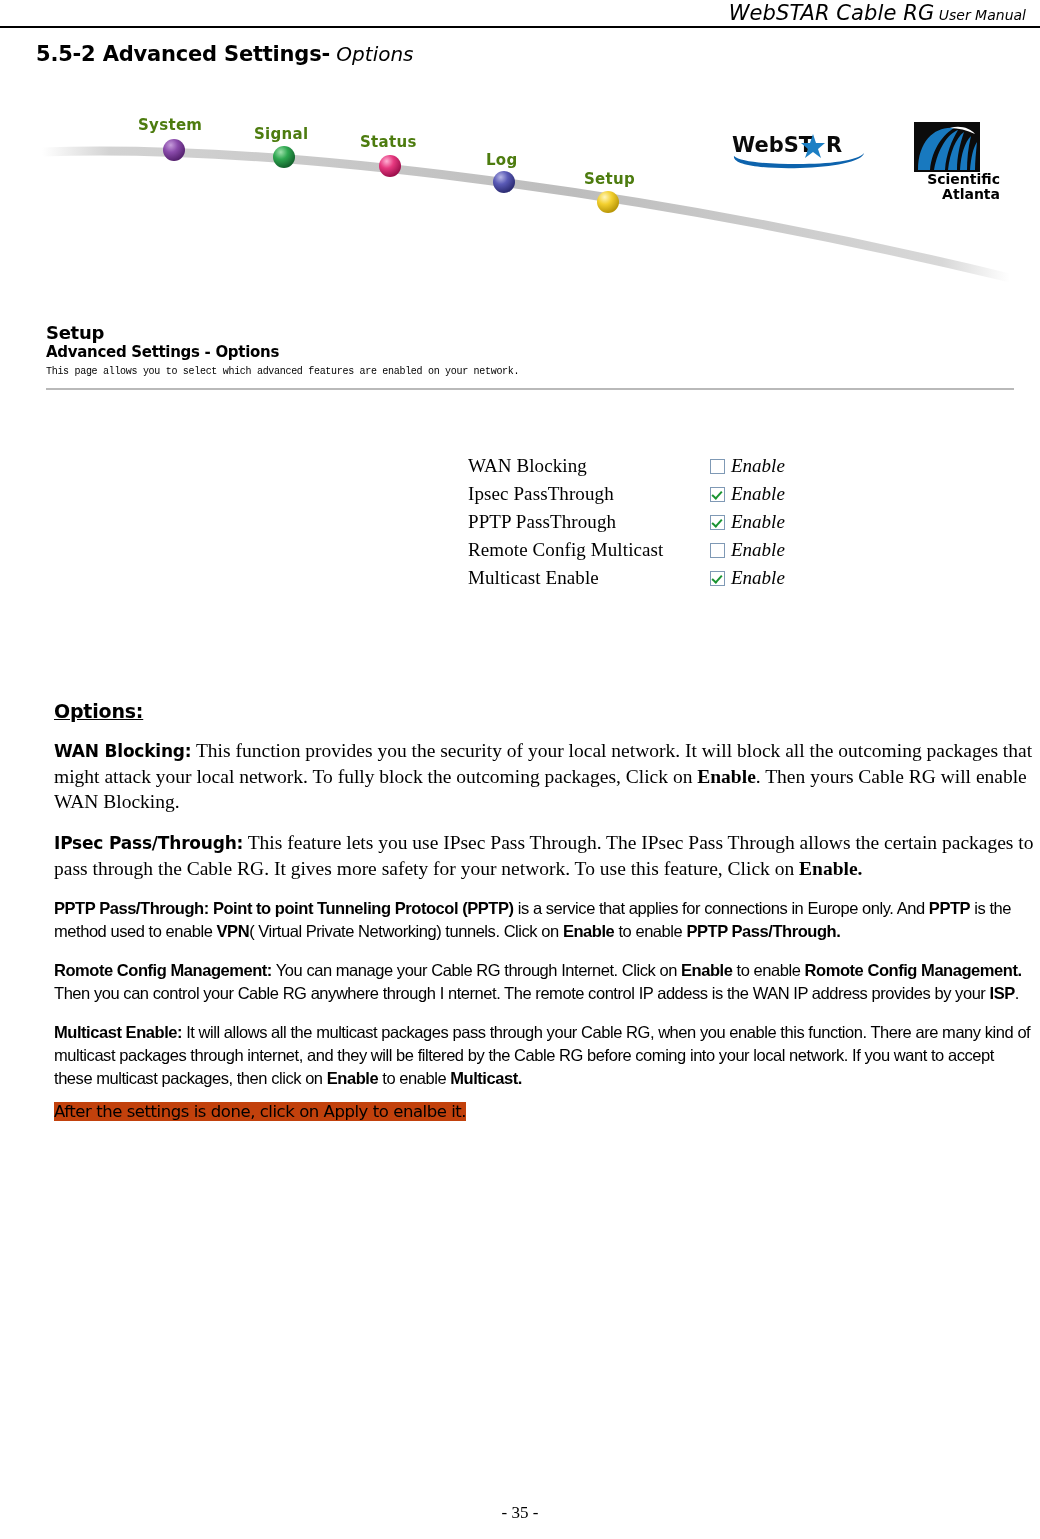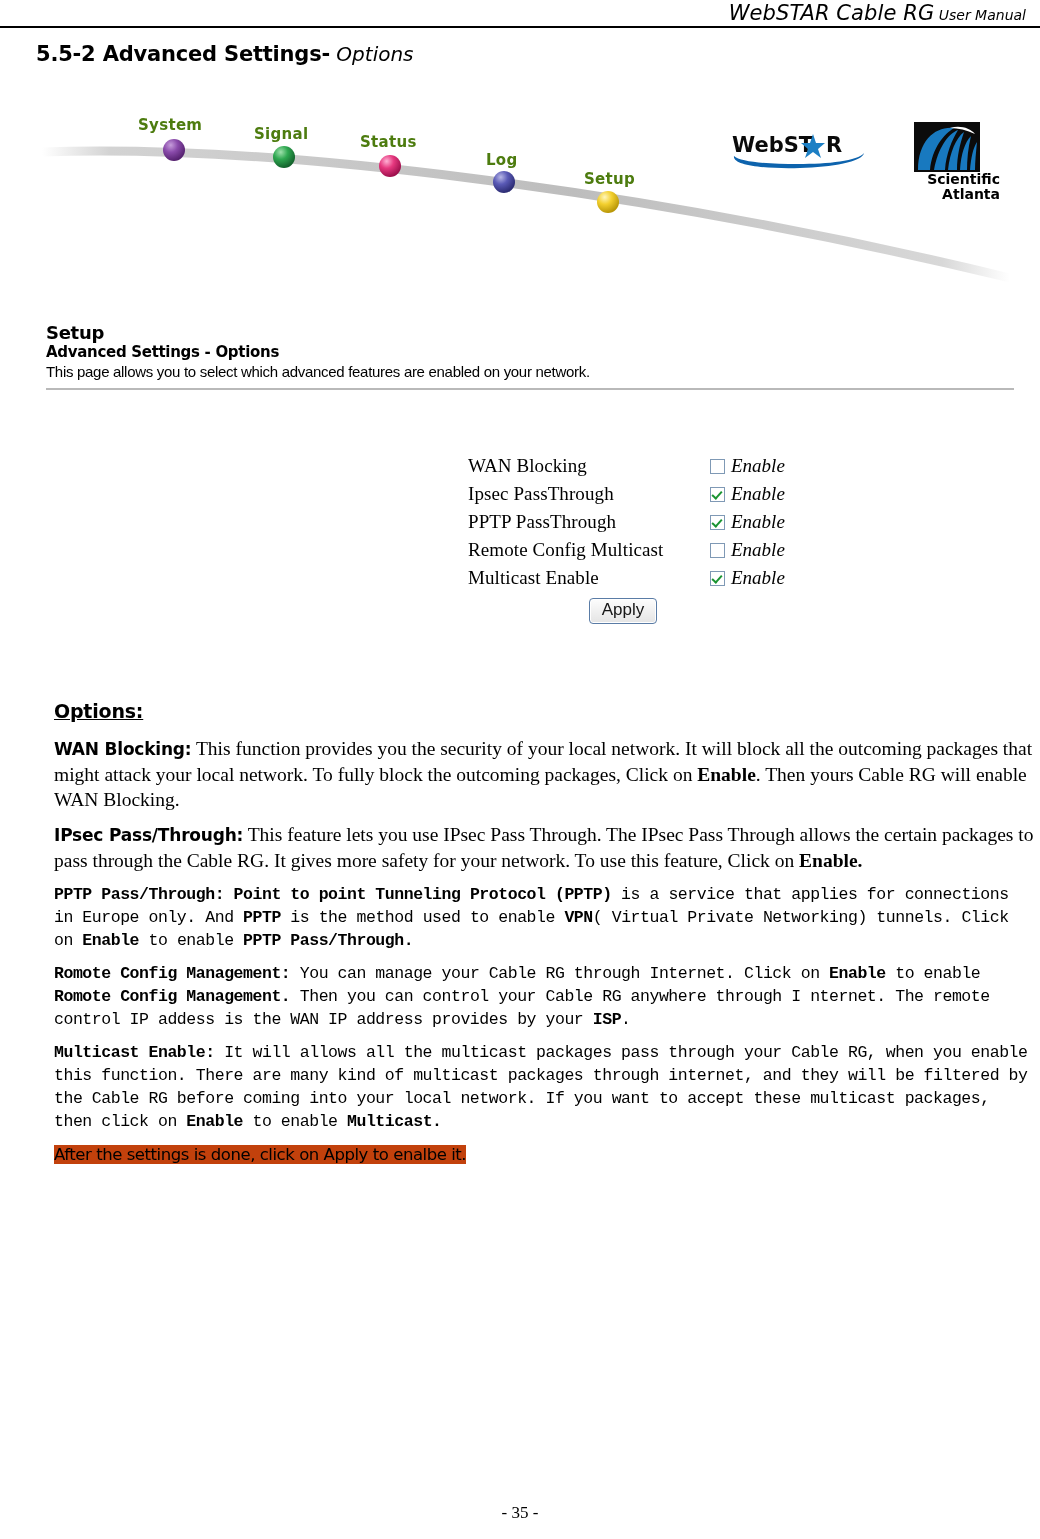--- a/index.html
+++ b/index.html
@@ -154,22 +154,22 @@
     letter-spacing: -0.3px;
   }
   .pi-sub {
     font-family: "DejaVu Sans", sans-serif;
     font-weight: bold;
     font-size: 15px;
     line-height: 19px;
     letter-spacing: -0.3px;
   }
   .pi-desc {
-    font-family: Liberation Sans, sans-serif;
-    font-size: 15px;
+    font-family: Liberation Mono, monospace;
+    font-size: 10px;
     line-height: 20px;
     letter-spacing: -0.3px;
   }
   .pi-rule {
     margin-top: 6px;
     width: 968px;
     height: 2px;
     background: #b9b9b9;
   }
 
@@ -247,41 +247,41 @@
   }
   .opts-heading {
     font-family: "DejaVu Sans", sans-serif;
     font-weight: bold;
     font-size: 19px;
     text-decoration: underline;
     margin: 0 0 14px 0;
     letter-spacing: -0.2px;
   }
   p.para {
-    margin: 8px 0 10px 0;
+    margin: 16px 0 10px 0;
   }
   
   .para.serif {
     font-family: "Liberation Serif", serif;
     font-size: 19.5px;
     line-height: 25px;
   }
   .para.serif .lead {
     font-family: "DejaVu Sans", sans-serif;
     font-weight: bold;
     font-size: 17px;
     letter-spacing: -0.2px;
   }
   .para.serif b {
     font-family: "Liberation Serif", serif;
     font-weight: bold;
   }
   
   .para.sans {
-    font-family: Liberation Mono, monospace;
+    font-family: Liberation Sans, sans-serif;
     font-size: 16.5px;
     line-height: 23px;
     letter-spacing: -0.45px;
   }
   .para.sans .lead,
   .para.sans b {
     font-weight: bold;
   }
   .tail-note {
     font-family: "DejaVu Sans", sans-serif;
@@ -426,23 +426,20 @@
       <span class="opt-check"></span>
       <span class="opt-enable">Enable</span>
     </div>
 
     <div class="opt-row">
       <span class="opt-label">Multicast Enable</span>
       <span class="opt-check checked"></span>
       <span class="opt-enable">Enable</span>
     </div>
 
-    <div class="apply-wrap">
-      <button class="apply-btn">Apply</button>
-    </div>
   </div>
 </div>
 
 <div class="body-copy">
 
   <div class="opts-heading">Options:</div>
 
   <p class="para serif"><span class="lead">WAN Blocking:</span><span>  This function provides you the security of your local network. It will block all the outcoming packages that might attack your local network. To fully block the outcoming packages, Click on </span><b>Enable</b><span>.    Then yours Cable RG will enable WAN Blocking.</span></p>
 
   <p class="para serif"><span class="lead">IPsec Pass/Through:</span><span>  This feature lets you use IPsec Pass Through. The IPsec Pass Through allows the certain packages to pass through the Cable RG. It gives more safety for your network. To use this feature, Click on </span><b>Enable.</b></p>

